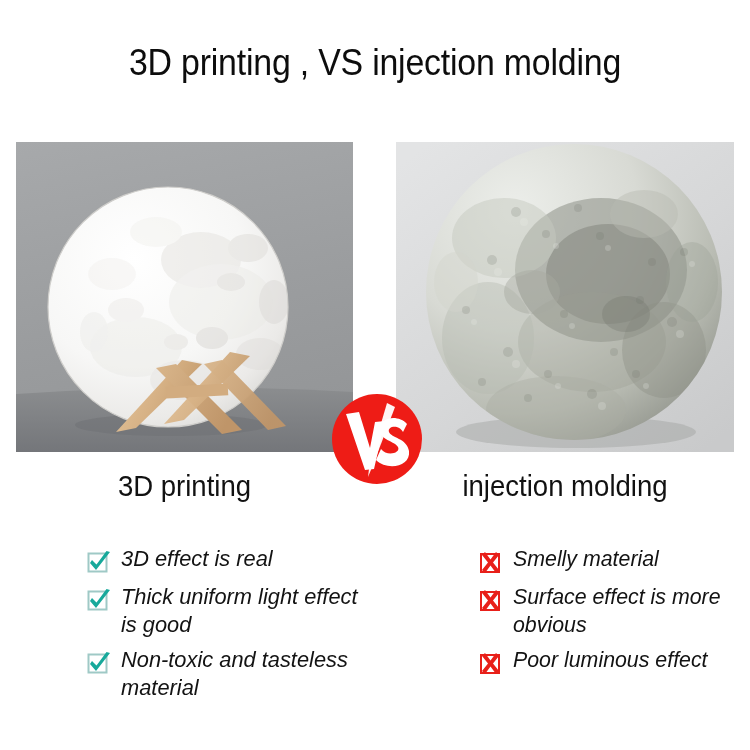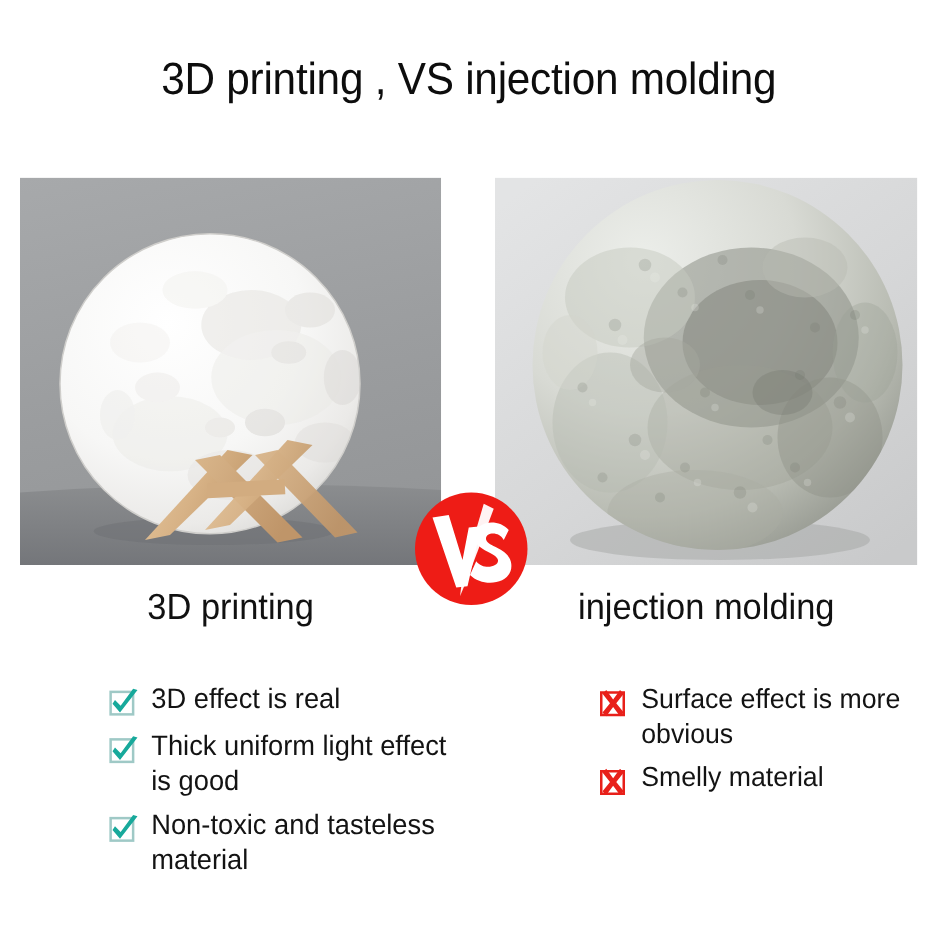--- a/index.html
+++ b/index.html
@@ -79,20 +79,21 @@
     position: absolute;
     top: 545px;
   }
   .features-left  { left: 86px;  width: 300px; }
   .features-right { left: 478px; width: 268px; }
 
   .feature-item {
     display: flex;
     align-items: flex-start;
     margin-bottom: 7px;
+    font-style: italic;
   }
   .feature-icon {
     flex: 0 0 auto;
     width: 26px;
     height: 26px;
     margin-right: 9px;
     margin-top: 5px;
   }
   .feature-icon svg { display: block; width: 26px; height: 26px; }
   .feature-text {
@@ -303,26 +304,35 @@
 
 <div class="features features-right">
 
   <div class="feature-item">
     <span class="feature-icon">
       <svg viewBox="0 0 26 26">
         <rect x="3" y="4" width="18" height="18" fill="none" stroke="#e8201a" stroke-width="2"></rect>
         <path d="M4 5 L7 2 L12.5 9.5 L18 2 L21 5 L15 12.5 L21 20 L18 23 L12.5 15.5 L7 23 L4 20 L10 12.5 Z" fill="#e8201a"></path>
       </svg>
     </span>
-    <span class="feature-text">Surface effect is more obvious</span>
+    <span class="feature-text">Smelly material</span>
   </div>
 
   <div class="feature-item">
     <span class="feature-icon">
       <svg viewBox="0 0 26 26">
         <rect x="3" y="4" width="18" height="18" fill="none" stroke="#e8201a" stroke-width="2"></rect>
         <path d="M4 5 L7 2 L12.5 9.5 L18 2 L21 5 L15 12.5 L21 20 L18 23 L12.5 15.5 L7 23 L4 20 L10 12.5 Z" fill="#e8201a"></path>
       </svg>
     </span>
-    <span class="feature-text">Smelly material</span>
-  </div>
-
+    <span class="feature-text">Surface effect is more obvious</span>
+  </div>
+
+  <div class="feature-item">
+    <span class="feature-icon">
+      <svg viewBox="0 0 26 26">
+        <rect x="3" y="4" width="18" height="18" fill="none" stroke="#e8201a" stroke-width="2"></rect>
+        <path d="M4 5 L7 2 L12.5 9.5 L18 2 L21 5 L15 12.5 L21 20 L18 23 L12.5 15.5 L7 23 L4 20 L10 12.5 Z" fill="#e8201a"></path>
+      </svg>
+    </span>
+    <span class="feature-text">Poor luminous effect</span>
+  </div>
 </div>
 
 </body></html>

